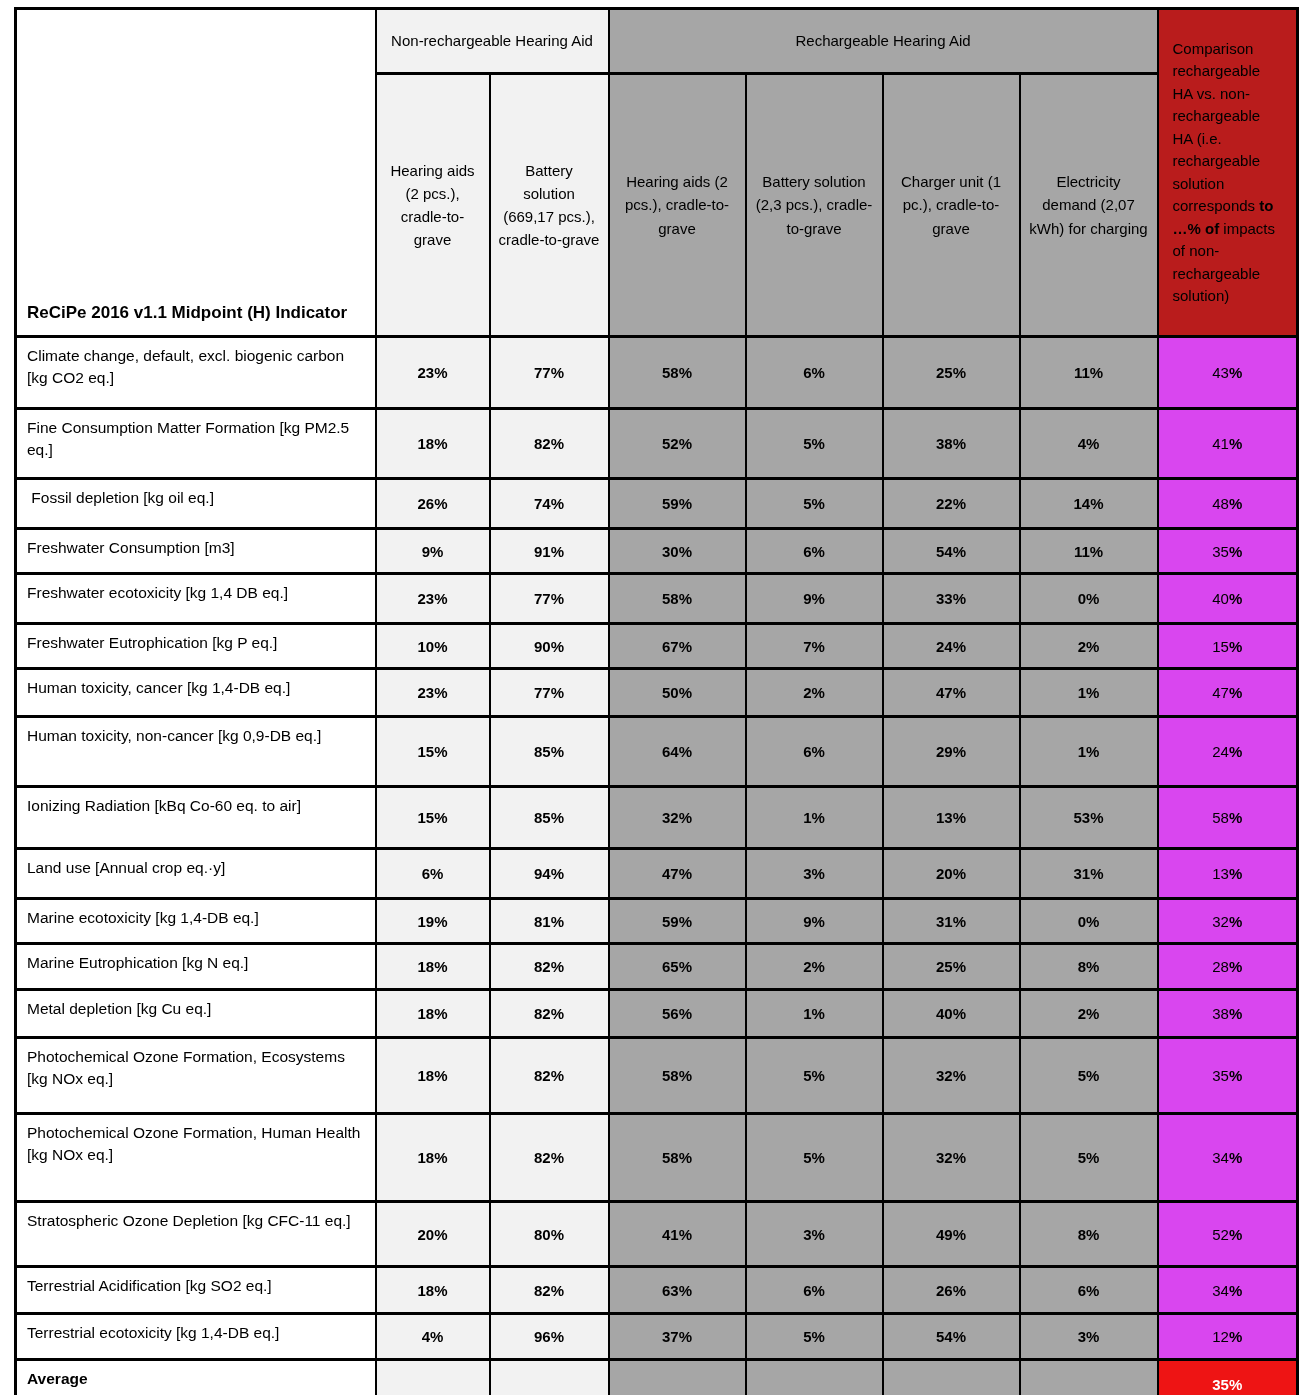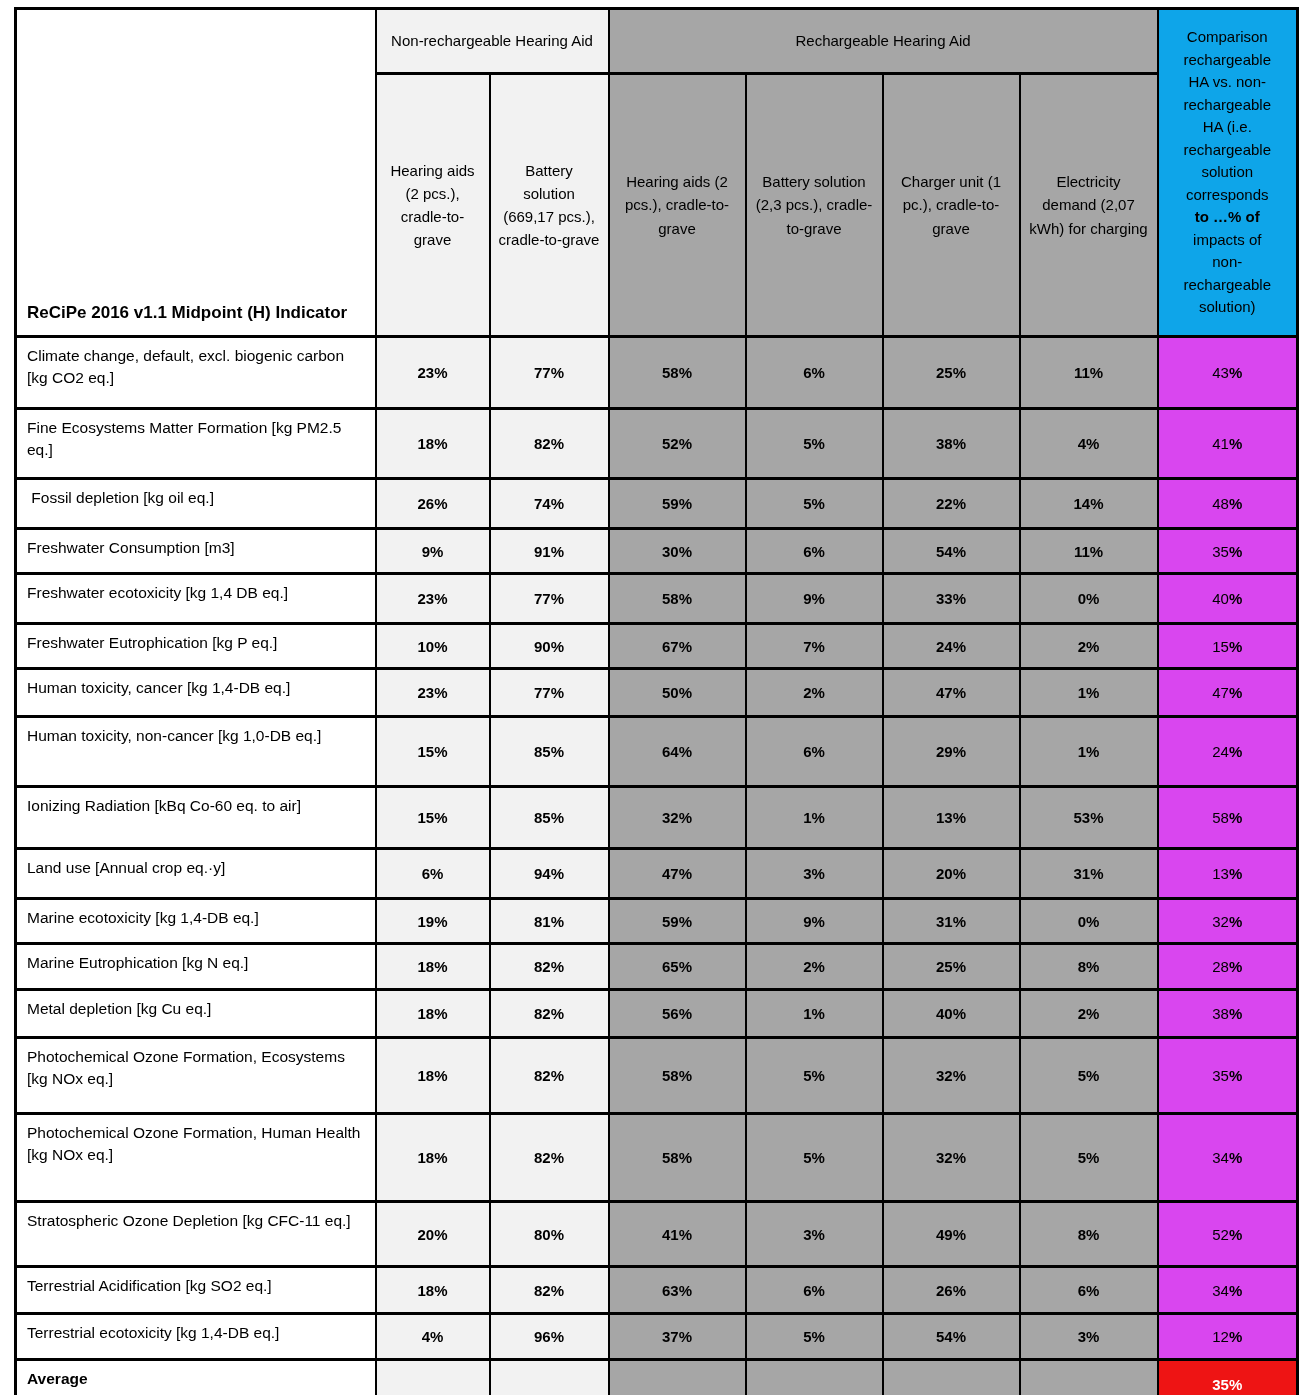--- a/index.html
+++ b/index.html
@@ -62,26 +62,26 @@
   }
   th.ind-head {
     background: #ffffff;
     font-weight: 700;
     text-align: left;
     vertical-align: bottom;
     padding: 6px 8px 12px 10px;
     font-size: 17px;
   }
   th.comp-head {
-    background: #0ea5e9;
+    background: #b91c1c;
     font-weight: 400;
-    text-align: center;
+    text-align: left;
     vertical-align: middle;
     line-height: 1.5;
-    padding: 4px 20px;
+    padding: 4px 14px;
   }
   th.comp-head b { font-weight: 700; }
 
   td.c-label {
     background: #ffffff;
     text-align: left;
     vertical-align: top;
     padding: 7px 8px 4px 10px;
     font-size: 15.5px;
     line-height: 1.45;
@@ -143,21 +143,21 @@
         <td class="c-label">Climate change, default, excl. biogenic carbon [kg CO2 eq.]</td>
         <td class="c-val light">23%</td>
         <td class="c-val light">77%</td>
         <td class="c-val dark">58%</td>
         <td class="c-val dark">6%</td>
         <td class="c-val dark">25%</td>
         <td class="c-val dark">11%</td>
         <td class="c-comp">43<b>%</b></td>
       </tr>
       <tr style="height: 70px;">
-        <td class="c-label">Fine Ecosystems Matter Formation [kg PM2.5 eq.]</td>
+        <td class="c-label">Fine Consumption Matter Formation [kg PM2.5 eq.]</td>
         <td class="c-val light">18%</td>
         <td class="c-val light">82%</td>
         <td class="c-val dark">52%</td>
         <td class="c-val dark">5%</td>
         <td class="c-val dark">38%</td>
         <td class="c-val dark">4%</td>
         <td class="c-comp">41<b>%</b></td>
       </tr>
       <tr style="height: 50px;">
         <td class="c-label"> Fossil depletion [kg oil eq.]</td>
@@ -203,21 +203,21 @@
         <td class="c-label">Human toxicity, cancer [kg 1,4-DB eq.]</td>
         <td class="c-val light">23%</td>
         <td class="c-val light">77%</td>
         <td class="c-val dark">50%</td>
         <td class="c-val dark">2%</td>
         <td class="c-val dark">47%</td>
         <td class="c-val dark">1%</td>
         <td class="c-comp">47<b>%</b></td>
       </tr>
       <tr style="height: 70px;">
-        <td class="c-label">Human toxicity, non-cancer [kg 1,0-DB eq.]</td>
+        <td class="c-label">Human toxicity, non-cancer [kg 0,9-DB eq.]</td>
         <td class="c-val light">15%</td>
         <td class="c-val light">85%</td>
         <td class="c-val dark">64%</td>
         <td class="c-val dark">6%</td>
         <td class="c-val dark">29%</td>
         <td class="c-val dark">1%</td>
         <td class="c-comp">24<b>%</b></td>
       </tr>
       <tr style="height: 62px;">
         <td class="c-label">Ionizing Radiation [kBq Co-60 eq. to air]</td>

